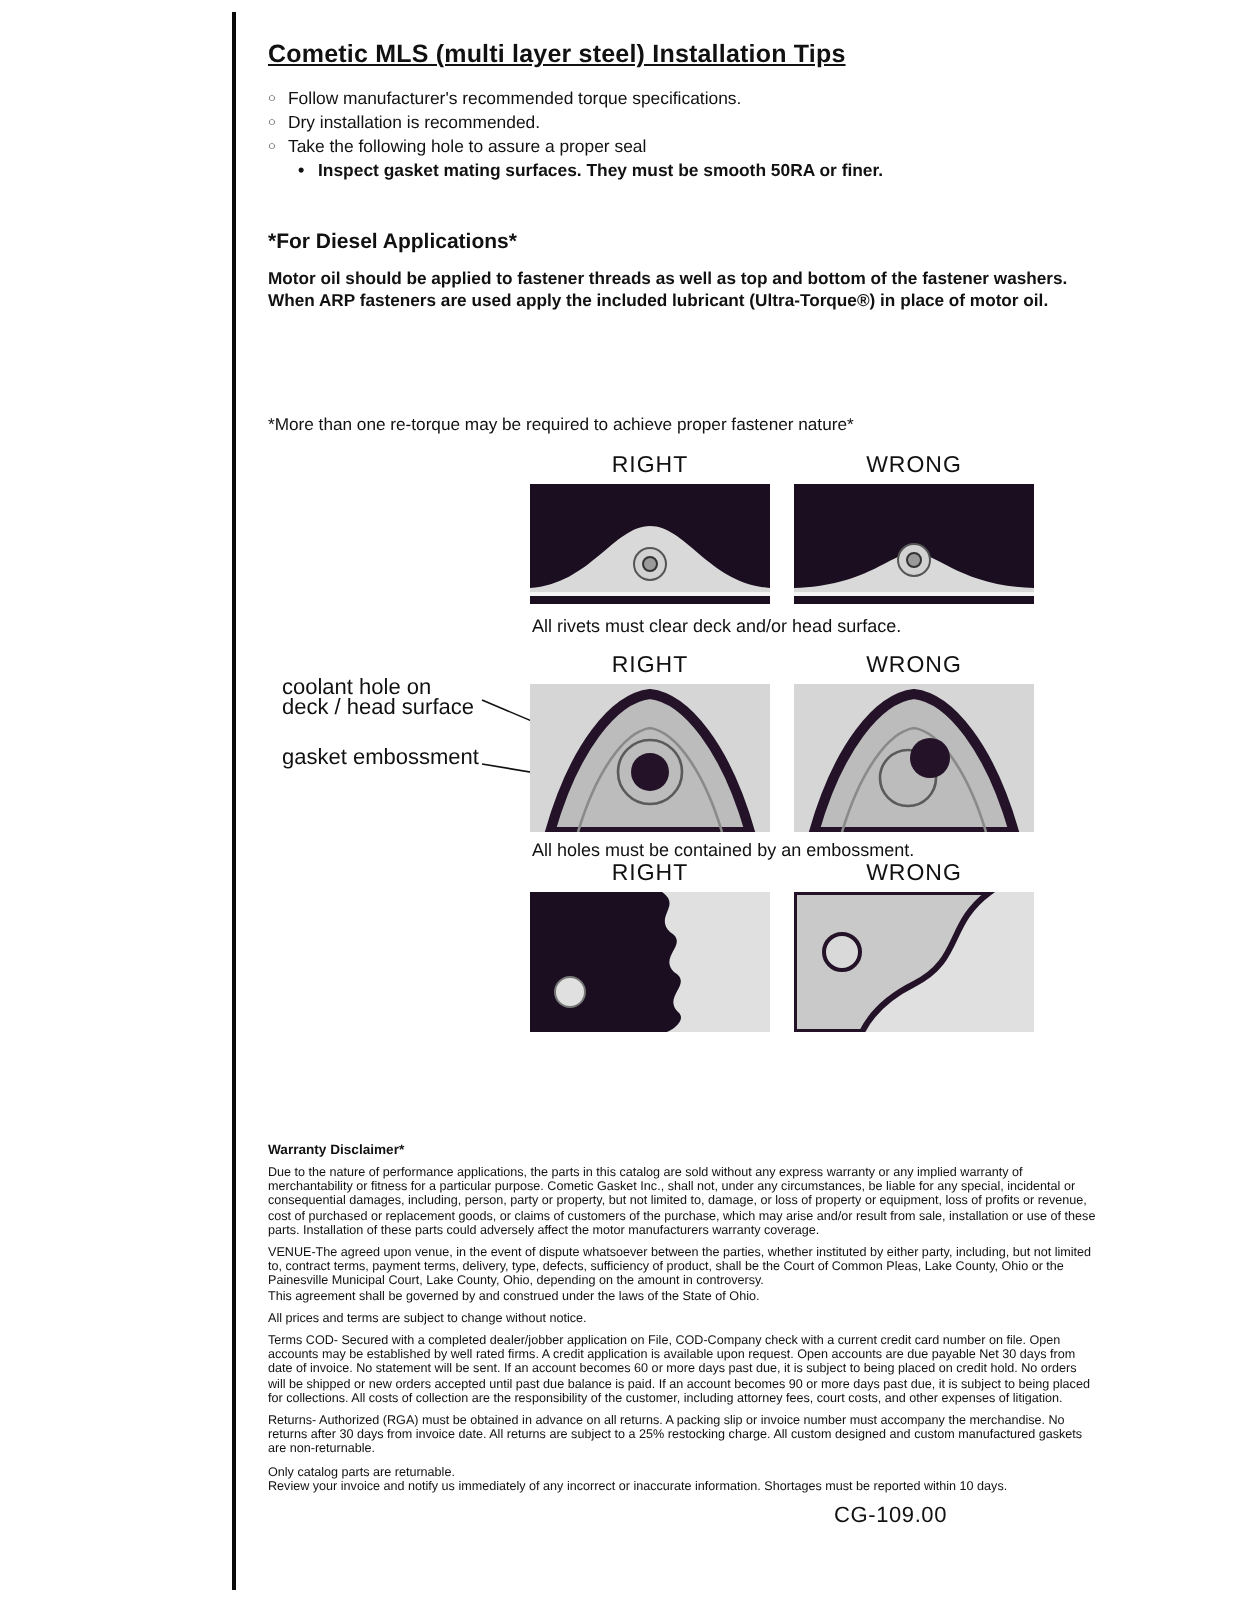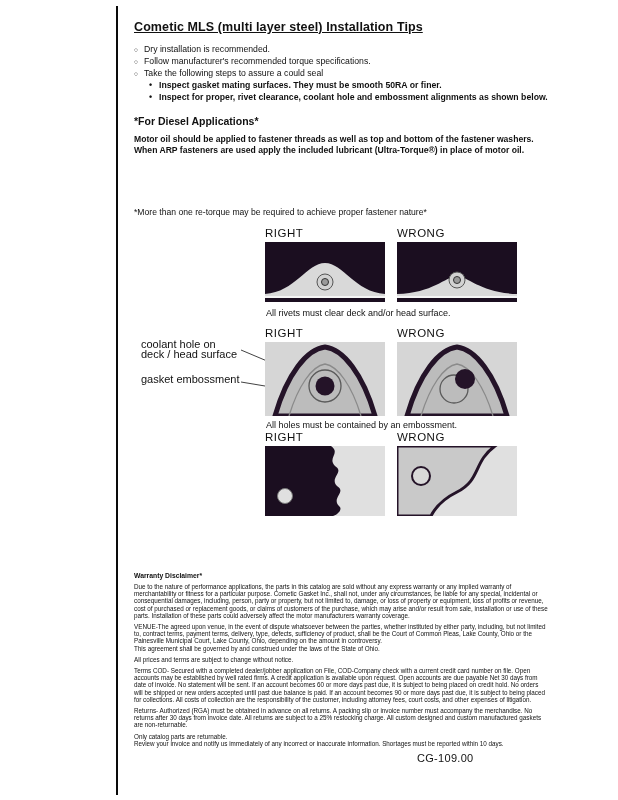--- a/index.html
+++ b/index.html
@@ -16,21 +16,21 @@
   .tip::before { content:"○"; position:absolute; left:0; top:1px; font-size:6.5px; }
   .tip.sub { margin-left:15px;font-weight:bold; }
   .tip.sub::before { content:"•"; font-size:9px; top:0; }
 
   .diesel-heading { position:absolute; left:105px; top:115px; font-size:10.5px; font-weight:bold; }
   .para { position:absolute; left:105px; width:434px; font-size:8.6px; line-height:11px; white-space:pre-line;font-weight:bold; }
   .p1 { top:134px; }
   .p2 { top:167px; }
   .note { position:absolute; left:105px; top:207px; font-size:8.6px; }
 
-  .col-hdr { position:absolute; width:120px; font-size:11.5px; letter-spacing:0.5px; }
+  .col-hdr { position:absolute; width:120px; text-align:center; font-size:11.5px; letter-spacing:0.5px; }
   .diag { position:absolute; width:120px; }
   .diag svg { display:block; }
   .cap { position:absolute; left:237px; font-size:9px; line-height:10.5px; white-space:pre-line; }
 
   .callout { position:absolute; font-size:11px; line-height:9.5px; white-space:pre-line; }
   .callout-coolant { left:112px; top:340px; width:100px; }
   .callout-emboss { left:112px; top:375px; width:100px; }
   .callout-lines { position:absolute; left:205px; top:345px; }
 
   .hdr-r1 { top:227px; } .img-r1 { top:242px; } .cap-r1 { top:308px; }
@@ -47,25 +47,24 @@
 </head>
 <body>
 
 <div class="page">
 
   <div class="left-rule"></div>
 
   <h1 class="title">Cometic MLS (multi layer steel) Installation Tips</h1>
 
   <div class="tips">
+    <div class="tip">Follow manufacturer's recommended torque specifications.</div>
     <div class="tip">Dry installation is recommended.</div>
-    <div class="tip">Follow manufacturer's recommended torque specifications.</div>
-    <div class="tip">Take the following steps to assure a could seal</div>
+    <div class="tip">Take the following hole to assure a proper seal</div>
     <div class="tip sub">Inspect gasket mating surfaces.  They must be smooth 50RA or finer.</div>
-    <div class="tip sub">Inspect for proper, rivet clearance, coolant hole and embossment alignments as shown below.</div>
   </div>
 
   <div class="diesel-heading">*For Diesel Applications*</div>
   <div class="para p1">Motor oil should be applied to fastener threads as well as top and bottom of the fastener washers.
 When ARP fasteners are used apply the included lubricant (Ultra-Torque®) in place of motor oil.</div>
   <div class="note">*More than one re-torque may be required to achieve proper fastener nature*</div>
 
   <div class="col-hdr hdr-r1 col-left">RIGHT</div>
   <div class="col-hdr hdr-r1 col-right">WRONG</div>
 

